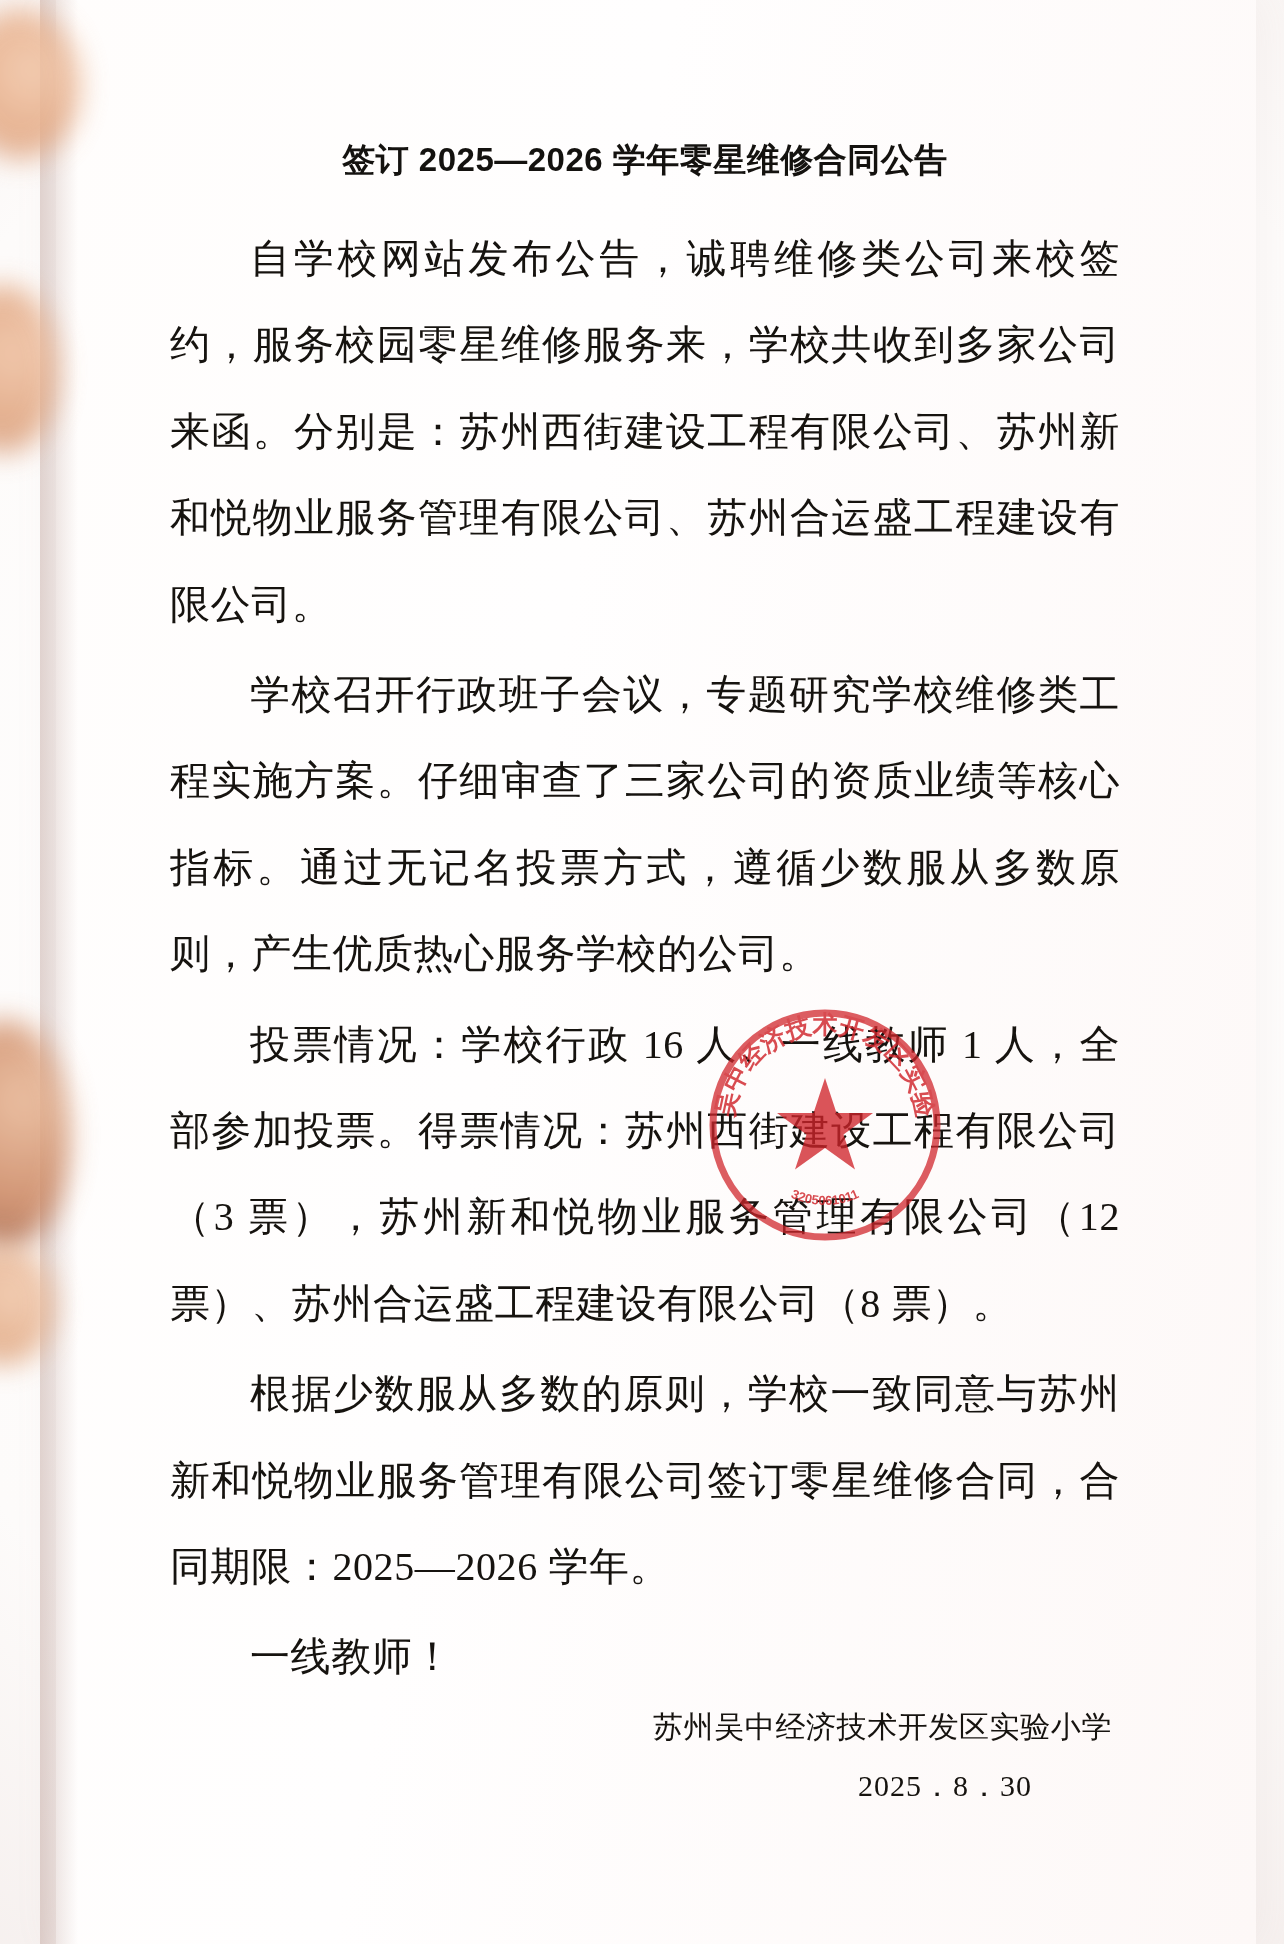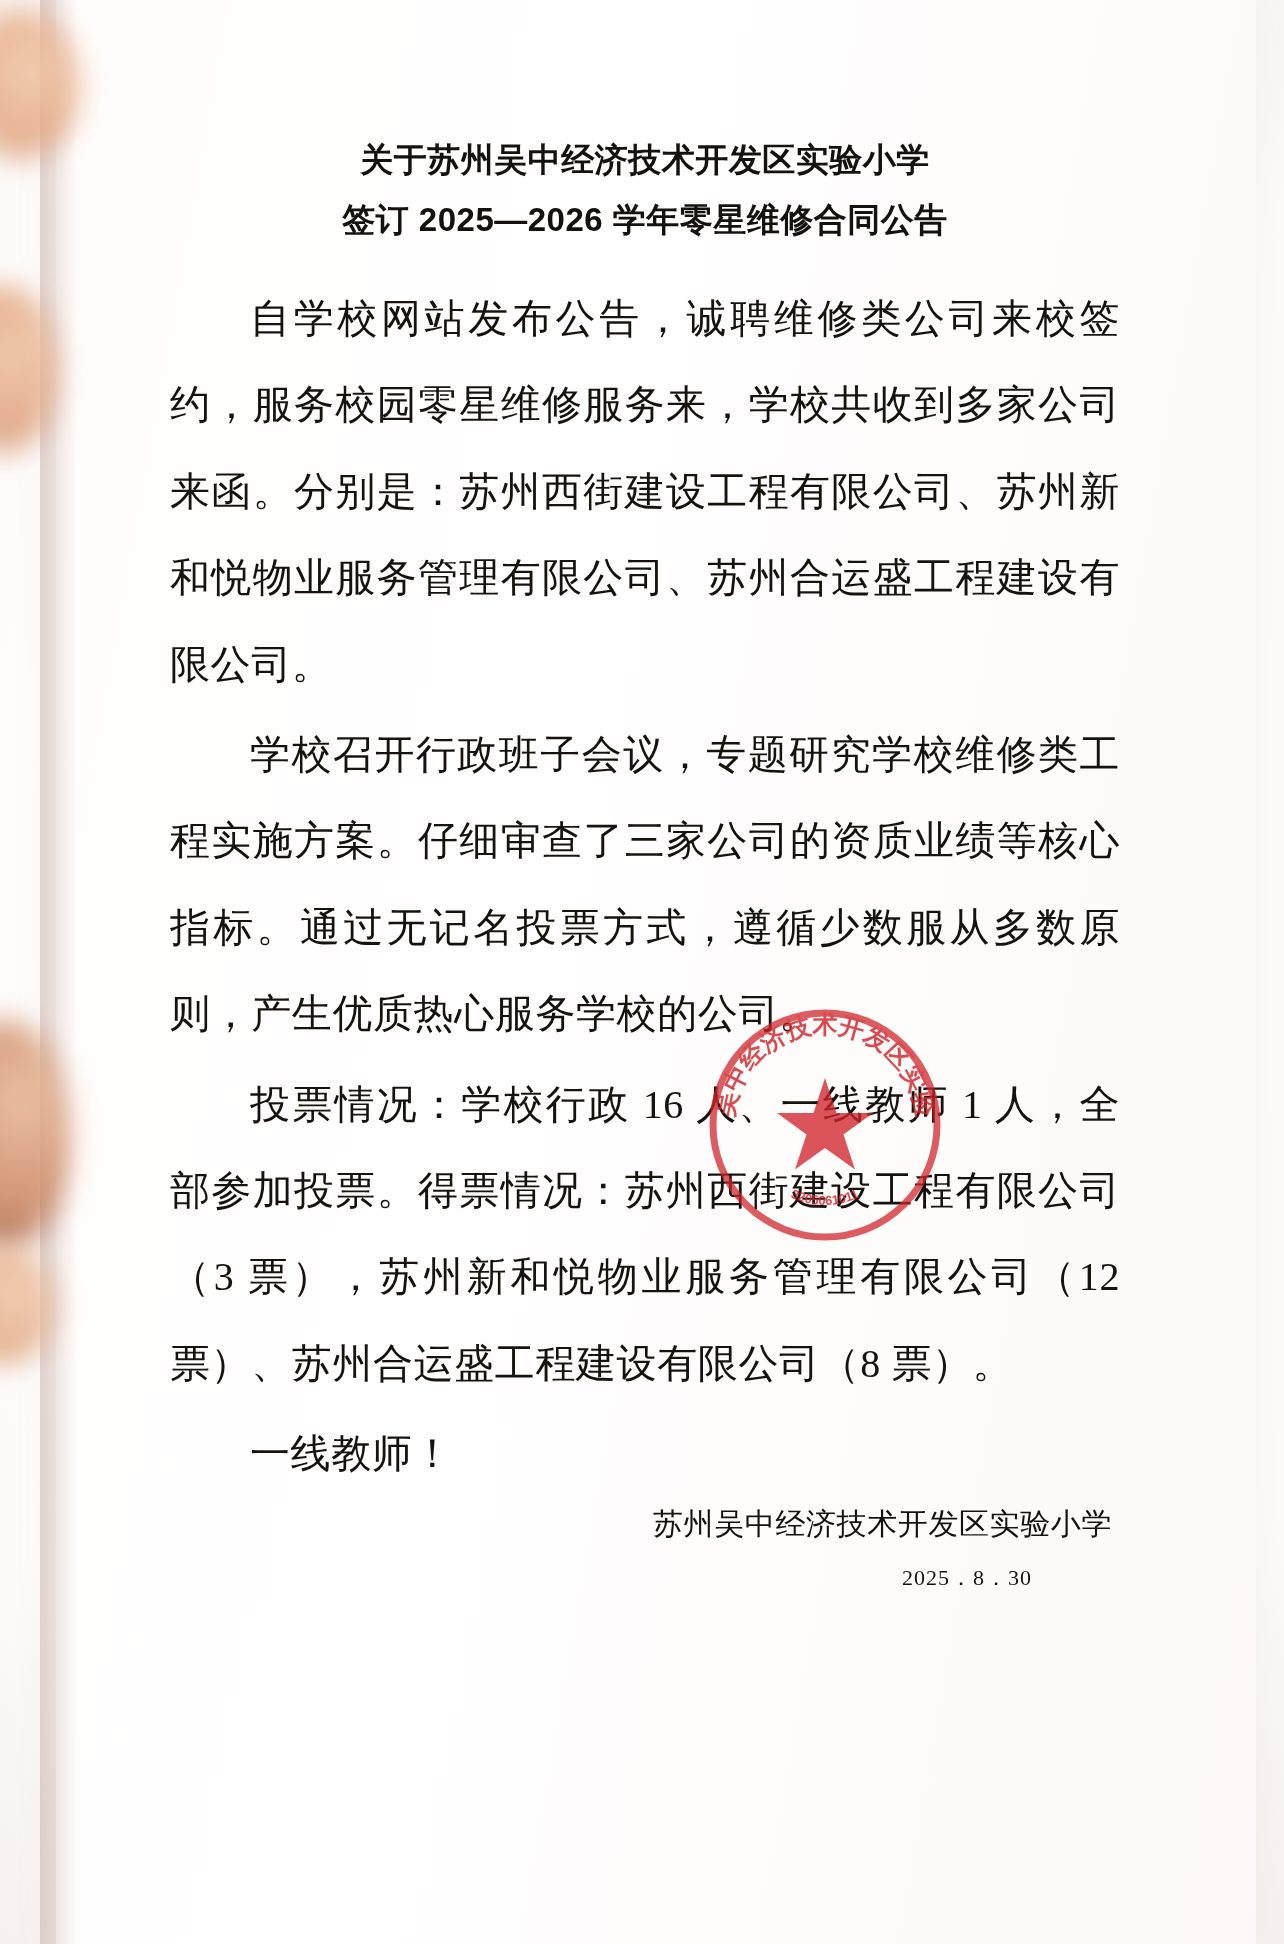--- a/index.html
+++ b/index.html
@@ -83,21 +83,21 @@
     font-size: 30px;
     color: #16130f;
     text-align: right;
     padding-right: 8px;
     letter-spacing: .6px;
     position: relative;
     z-index: 1;
   }
   .date-line {
     margin-top: 18px;
-    font-size: 22px;
+    font-size: 30px;
     color: #16130f;
     text-align: right;
     padding-right: 88px;
     letter-spacing: 1px;
     position: relative;
     z-index: 1;
   }
 
   
   .seal {
@@ -133,28 +133,28 @@
   <div class="paper"></div>
   <div class="edge-shadow"></div>
   <div class="finger f1"></div>
   <div class="finger f2"></div>
   <div class="finger f3"></div>
   <div class="finger f4"></div>
 
   <div class="content">
 
     <div class="title">
-      <div>关于苏州吴中经济技术开发区实验小学</div>
       <div>签订 2025—2026 学年零星维修合同公告</div>
     </div>
 
     <div class="body-text">
       <p class="para">自学校网站发布公告，诚聘维修类公司来校签约，服务校园零星维修服务来，学校共收到多家公司来函。分别是：苏州西街建设工程有限公司、苏州新和悦物业服务管理有限公司、苏州合运盛工程建设有限公司。</p>
       <p class="para">学校召开行政班子会议，专题研究学校维修类工程实施方案。仔细审查了三家公司的资质业绩等核心指标。通过无记名投票方式，遵循少数服从多数原则，产生优质热心服务学校的公司。</p>
       <p class="para">投票情况：学校行政 16 人、一线教师 1 人，全部参加投票。得票情况：苏州西街建设工程有限公司（3 票），苏州新和悦物业服务管理有限公司（12 票）、苏州合运盛工程建设有限公司（8 票）。</p>
+      <p class="para">根据少数服从多数的原则，学校一致同意与苏州新和悦物业服务管理有限公司签订零星维修合同，合同期限：2025—2026 学年。</p>
       <p class="para">一线教师！</p>
     </div>
 
     <div class="sign-line">苏州吴中经济技术开发区实验小学</div>
     <div class="date-line">2025．8．30</div>
   </div>
 
   <div class="seal">
     <svg width="250" height="250" viewBox="0 0 250 250" aria-hidden="true">
       <defs>

